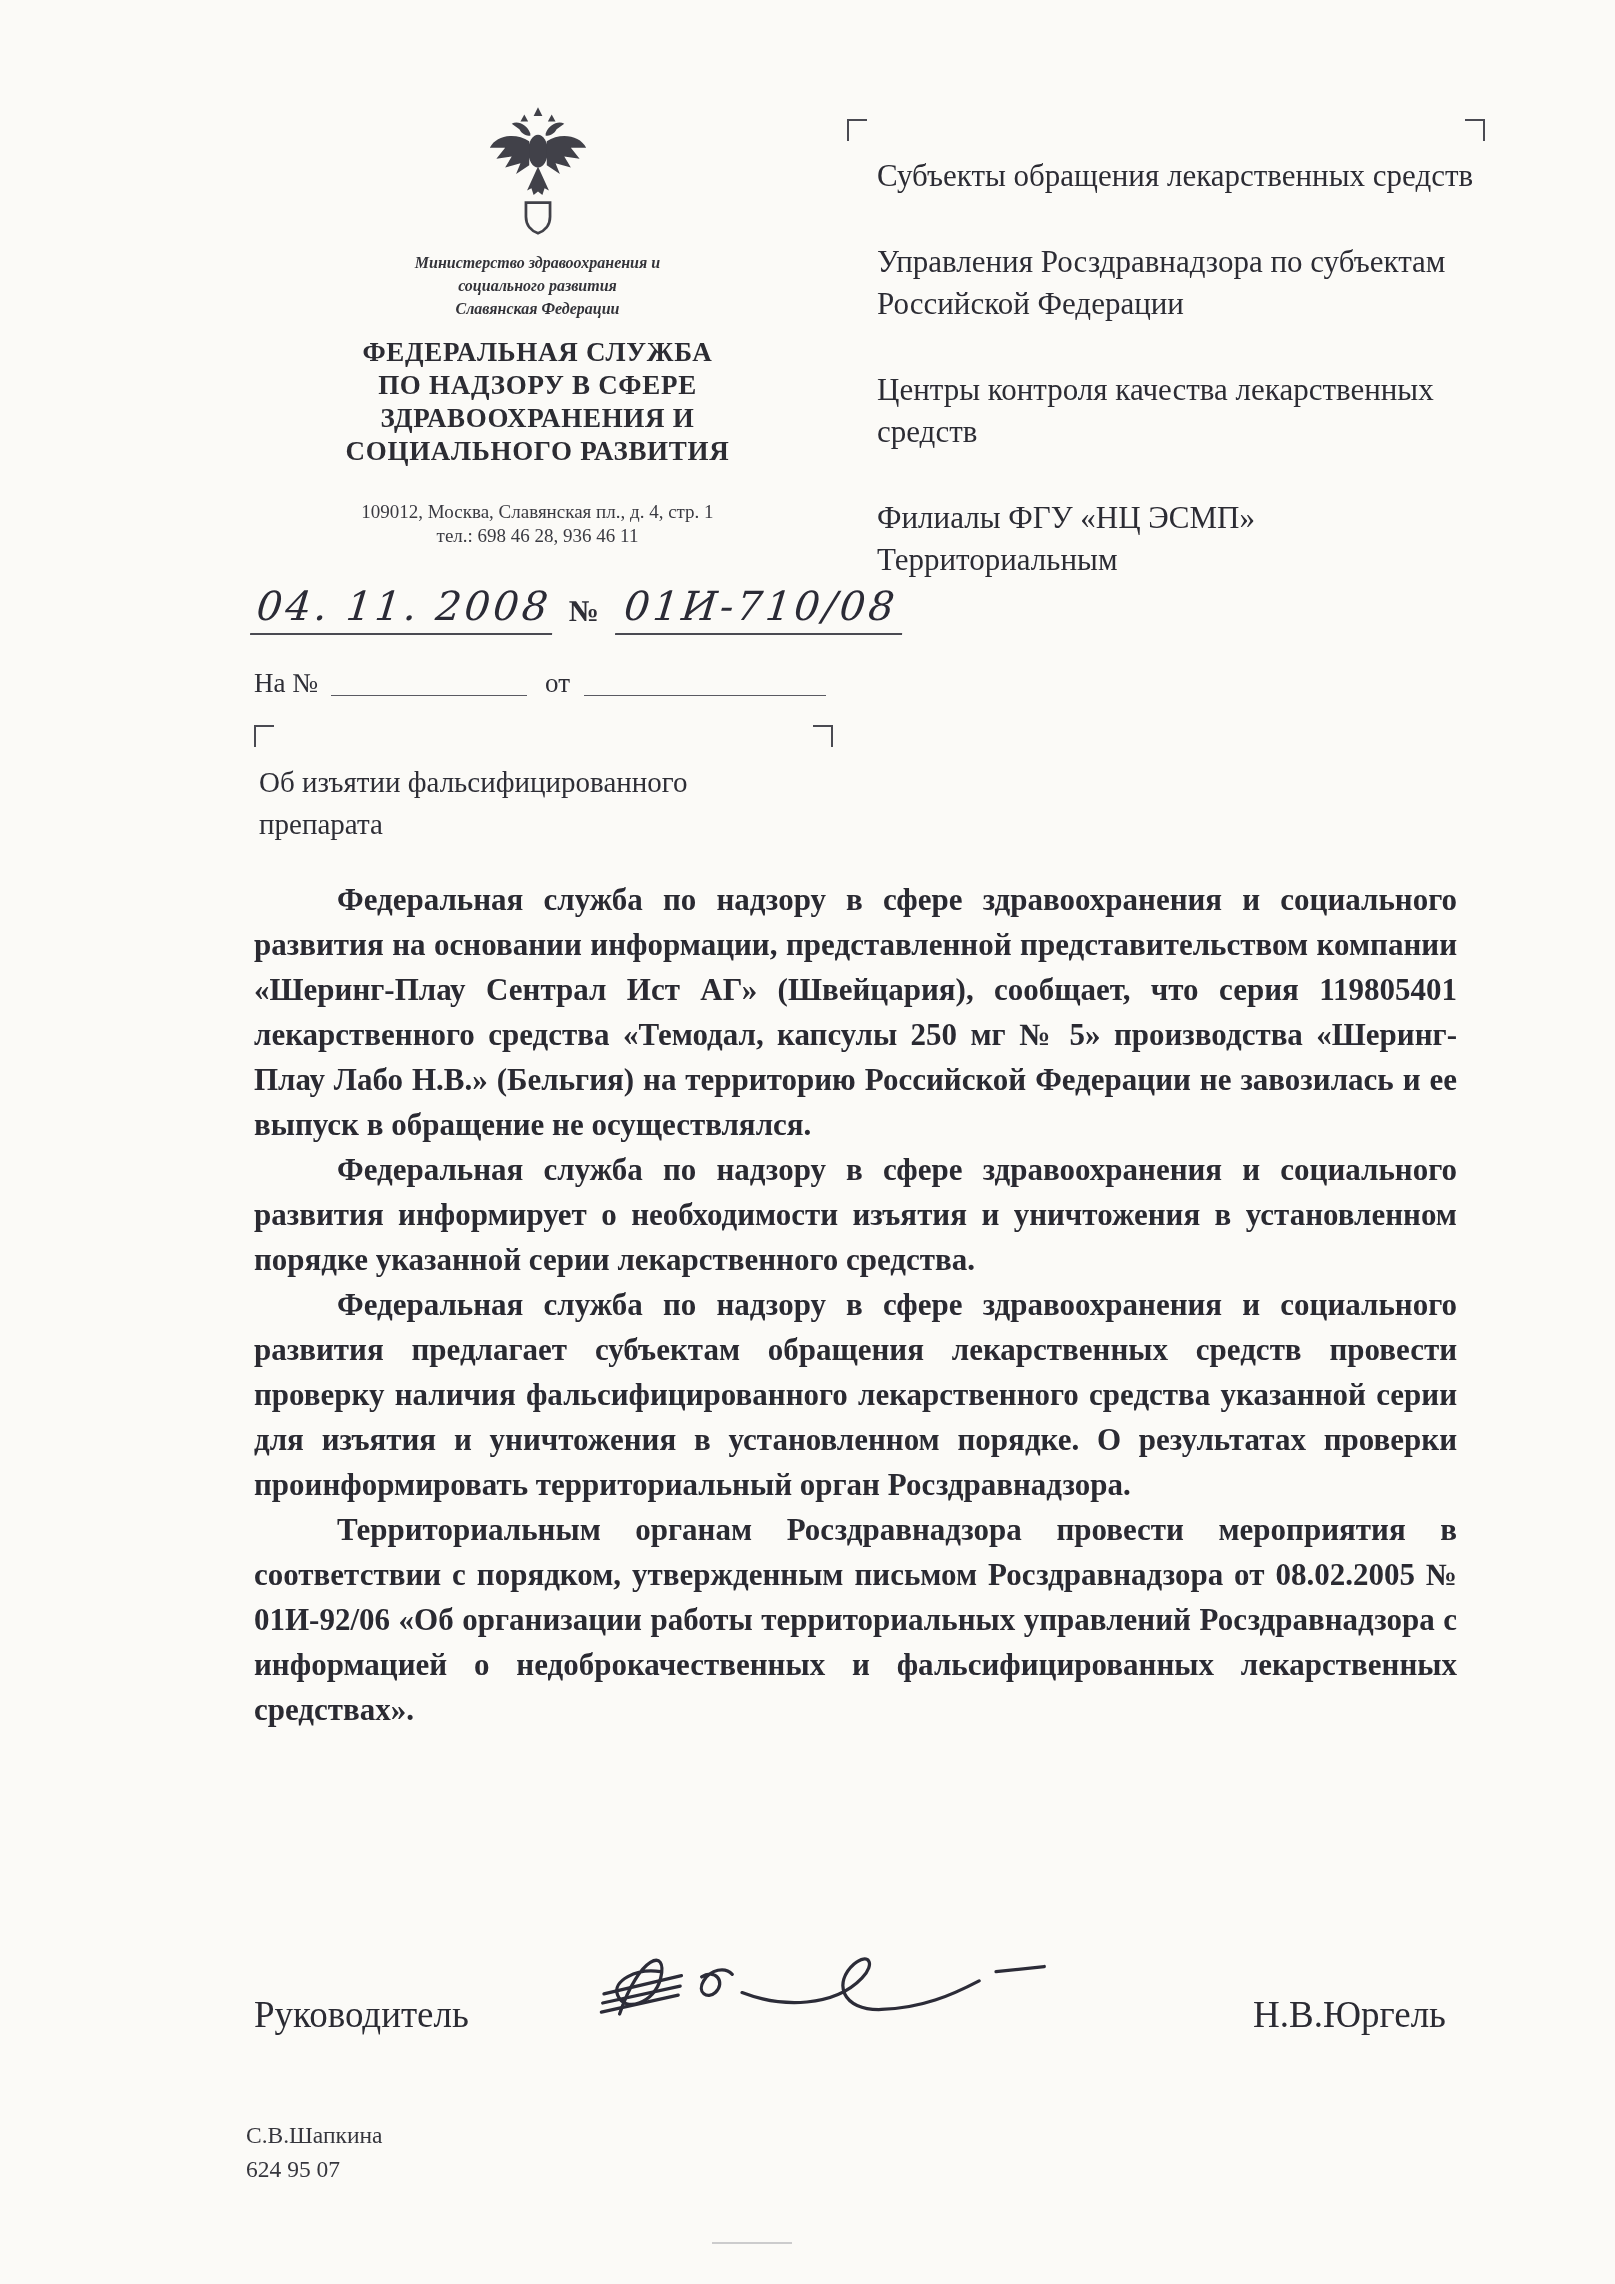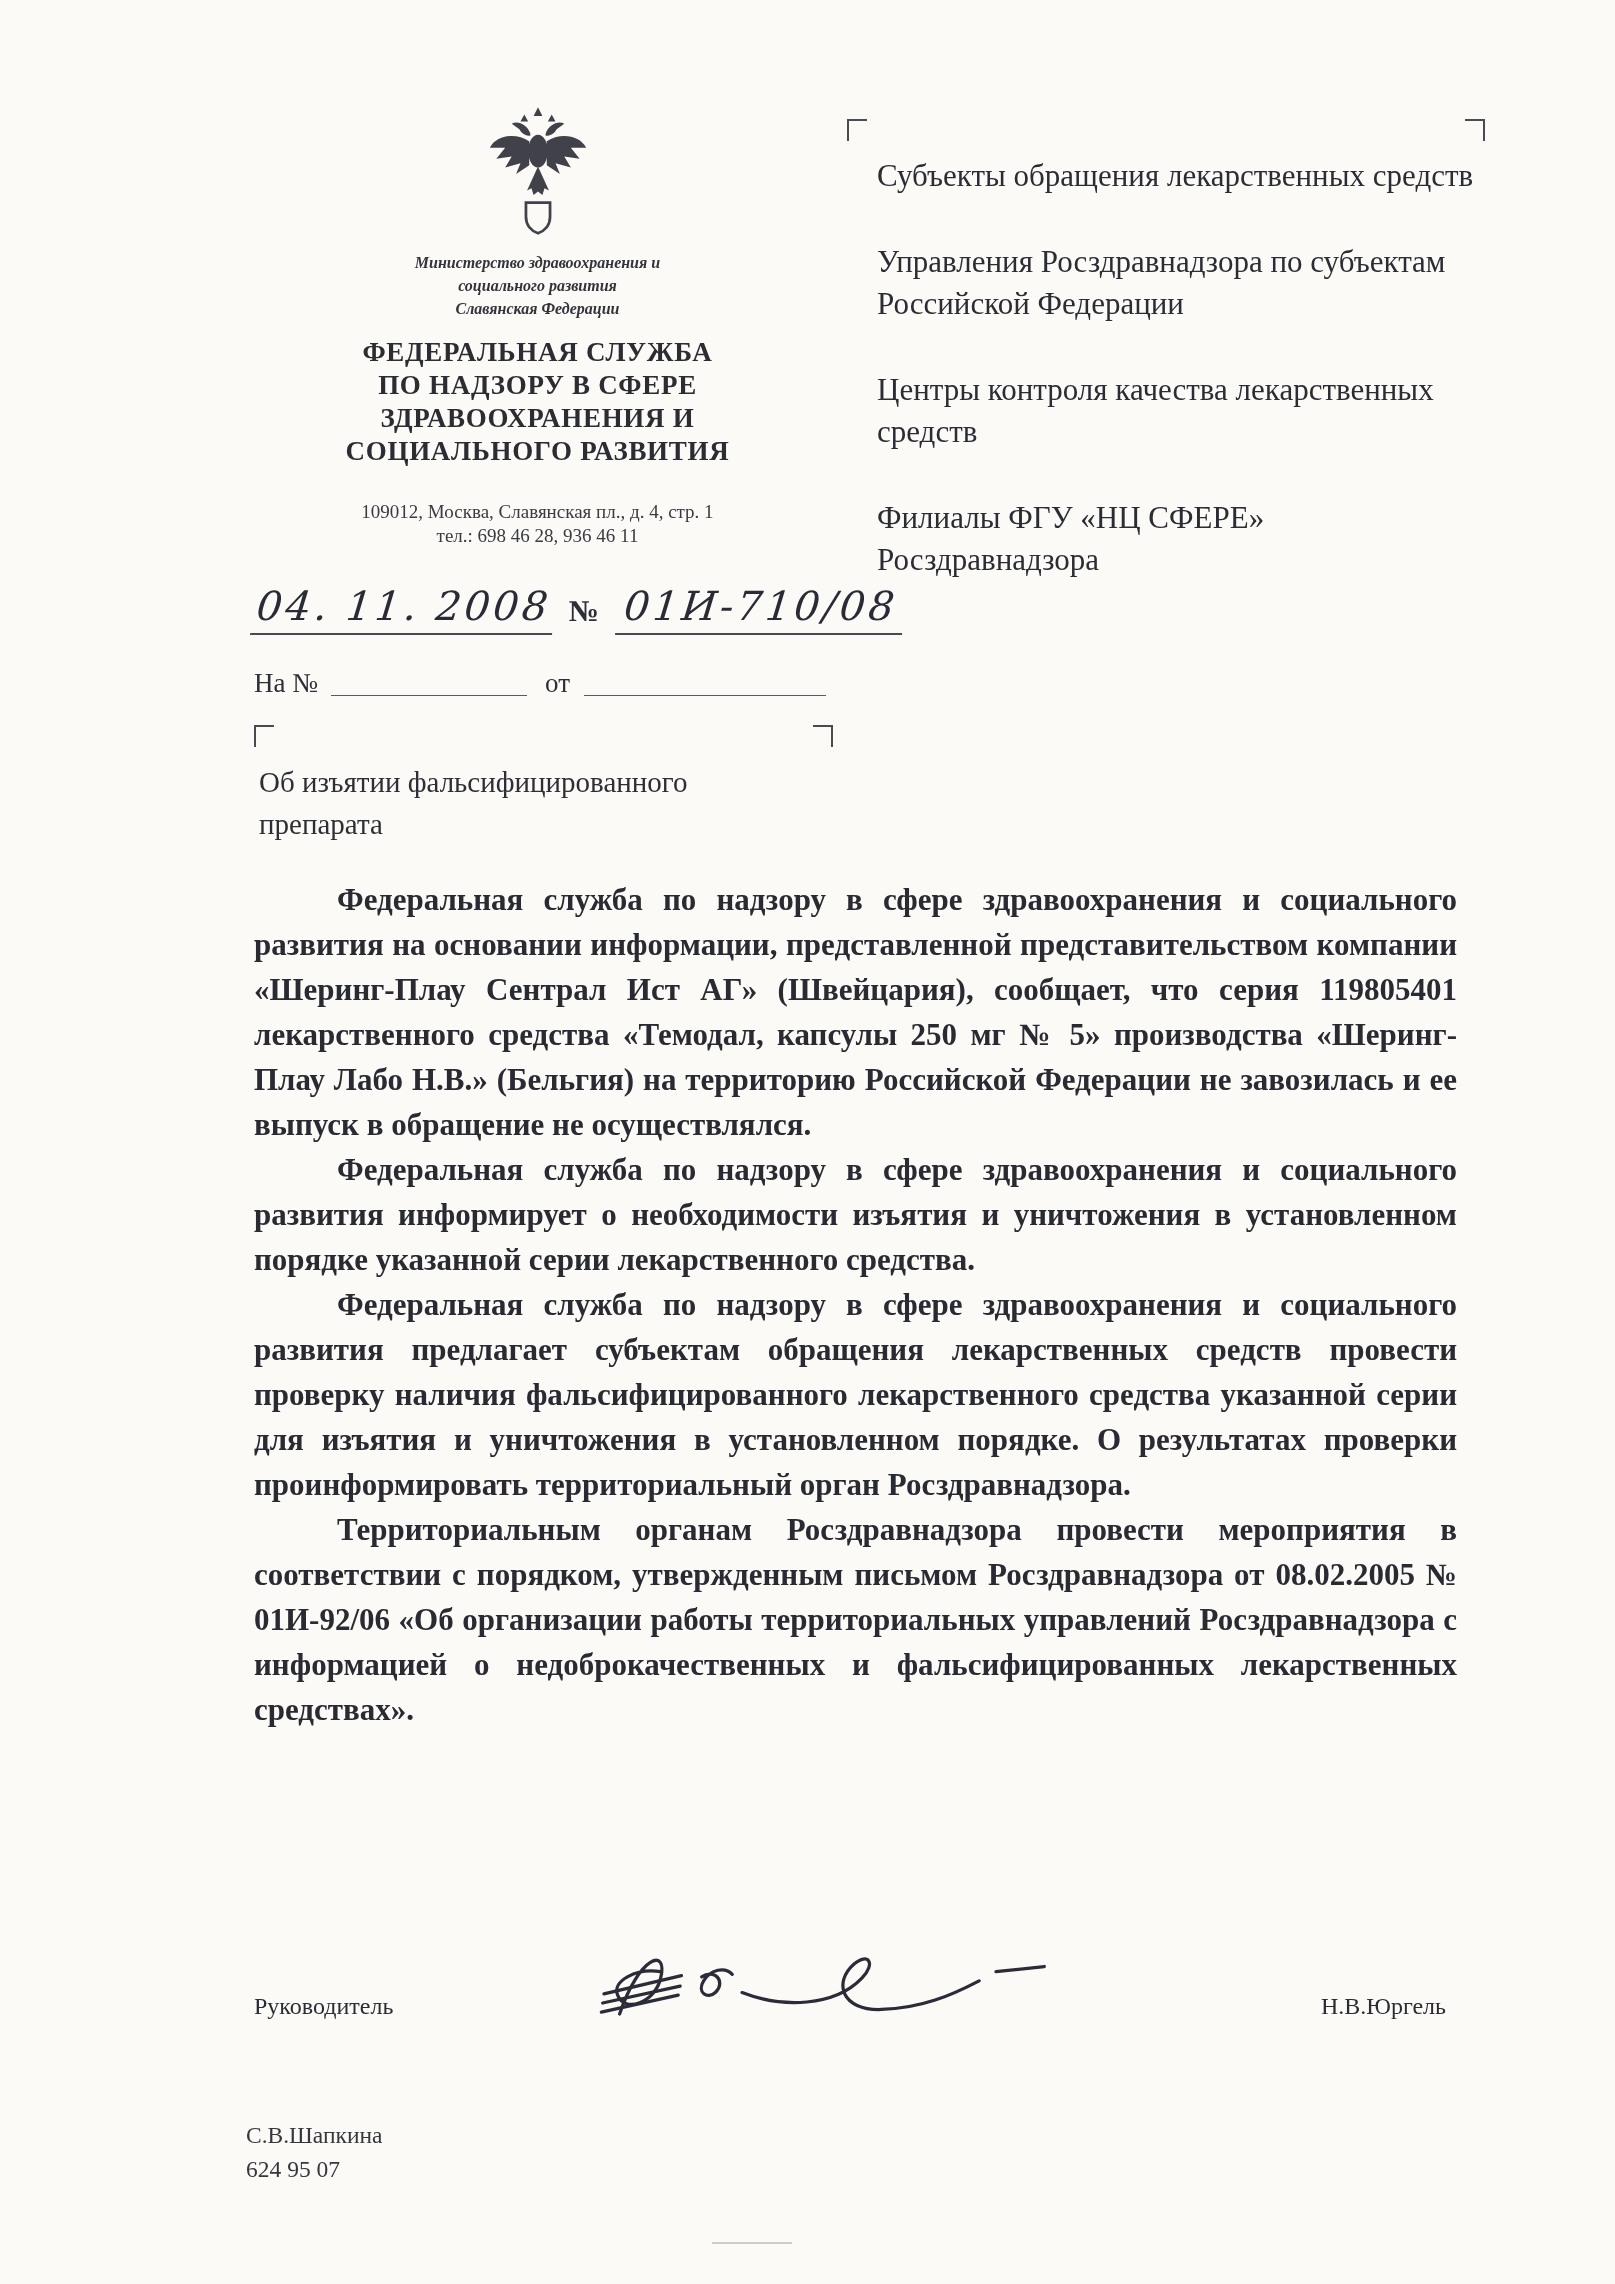--- a/index.html
+++ b/index.html
@@ -42,21 +42,21 @@
   .recipient { margin-bottom:44px; }
   
   .subject { position:absolute; left:259px; top:761px; width:456px; font-size:29px; line-height:42px; color:#2e2e36; }
   
   .body-text { position:absolute; left:254px; top:877px; width:1203px;
     font-size:31px; line-height:45px; text-align:justify; color:#2a2a32; }
   .body-text p { text-indent:83px; margin:0;font-weight:bold; }
   
   .signature-svg { position:absolute; left:574px; top:1926px; }
   .sign-row { position:absolute; left:254px; top:1993px; width:1192px;
-    display:flex; justify-content:space-between; font-size:24px; color:#2b2b33; }
+    display:flex; justify-content:space-between; font-size:37px; color:#2b2b33; }
   
   .footer { position:absolute; left:246px; top:2118px; font-size:23.5px; line-height:34px; color:#36363d; }
   .fold-mark { position:absolute; left:712px; top:2242px; width:80px; height:2px; background:#a5a5ab; opacity:.55; }
 </style>
 </head>
 <body>
 
 <div class="page">
 
   <div class="letterhead">
@@ -106,21 +106,21 @@
 
   <div class="cm tl r-tl"></div>
   <div class="cm tr r-tr"></div>
   <div class="cm tl s-tl"></div>
   <div class="cm tr s-tr"></div>
 
   <div class="recipients">
     <div class="recipient">Субъекты обращения лекарственных средств</div>
     <div class="recipient">Управления Росздравнадзора по субъектам Российской Федерации</div>
     <div class="recipient">Центры контроля качества лекарственных средств</div>
-    <div class="recipient">Филиалы ФГУ «НЦ СФЕРЕ» Росздравнадзора</div>
+    <div class="recipient">Филиалы ФГУ «НЦ ЭСМП» Территориальным</div>
   </div>
 
   <div class="subject">Об изъятии фальсифицированного препарата</div>
 
   <div class="body-text">
     <p>Федеральная служба по надзору в сфере здравоохранения и социального развития на основании информации, представленной представительством компании «Шеринг-Плау Сентрал Ист АГ» (Швейцария), сообщает, что серия 119805401 лекарственного средства «Темодал, капсулы 250 мг № 5» производства «Шеринг-Плау Лабо Н.В.» (Бельгия) на территорию Российской Федерации не завозилась и ее выпуск в обращение не осуществлялся.</p>
     <p>Федеральная служба по надзору в сфере здравоохранения и социального развития информирует о необходимости изъятия и уничтожения в установленном порядке указанной серии  лекарственного средства.</p>
     <p>Федеральная служба по надзору в сфере здравоохранения и социального развития предлагает субъектам обращения лекарственных средств провести проверку наличия фальсифицированного лекарственного средства указанной серии для изъятия и уничтожения в установленном порядке. О результатах проверки проинформировать территориальный орган Росздравнадзора.</p>
     <p>Территориальным органам Росздравнадзора провести мероприятия в соответствии с порядком, утвержденным письмом Росздравнадзора от 08.02.2005 № 01И-92/06 «Об организации работы территориальных управлений Росздравнадзора с информацией о недоброкачественных и фальсифицированных лекарственных средствах».</p>
   </div>

